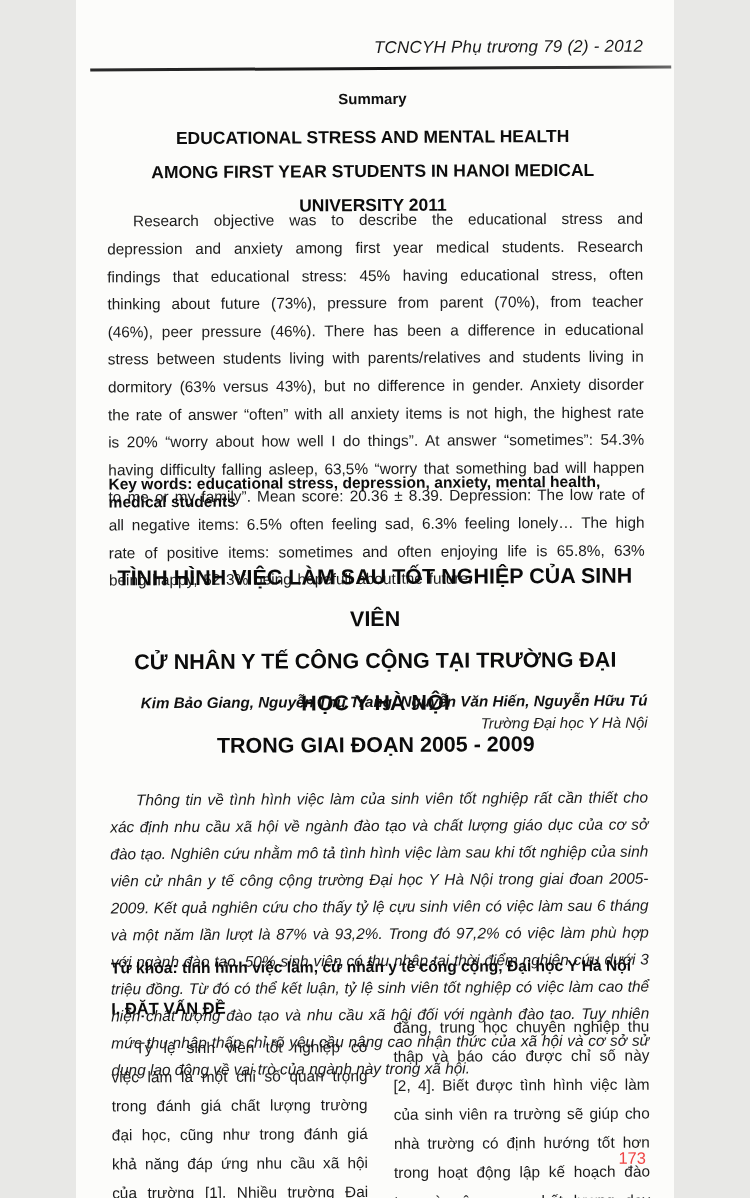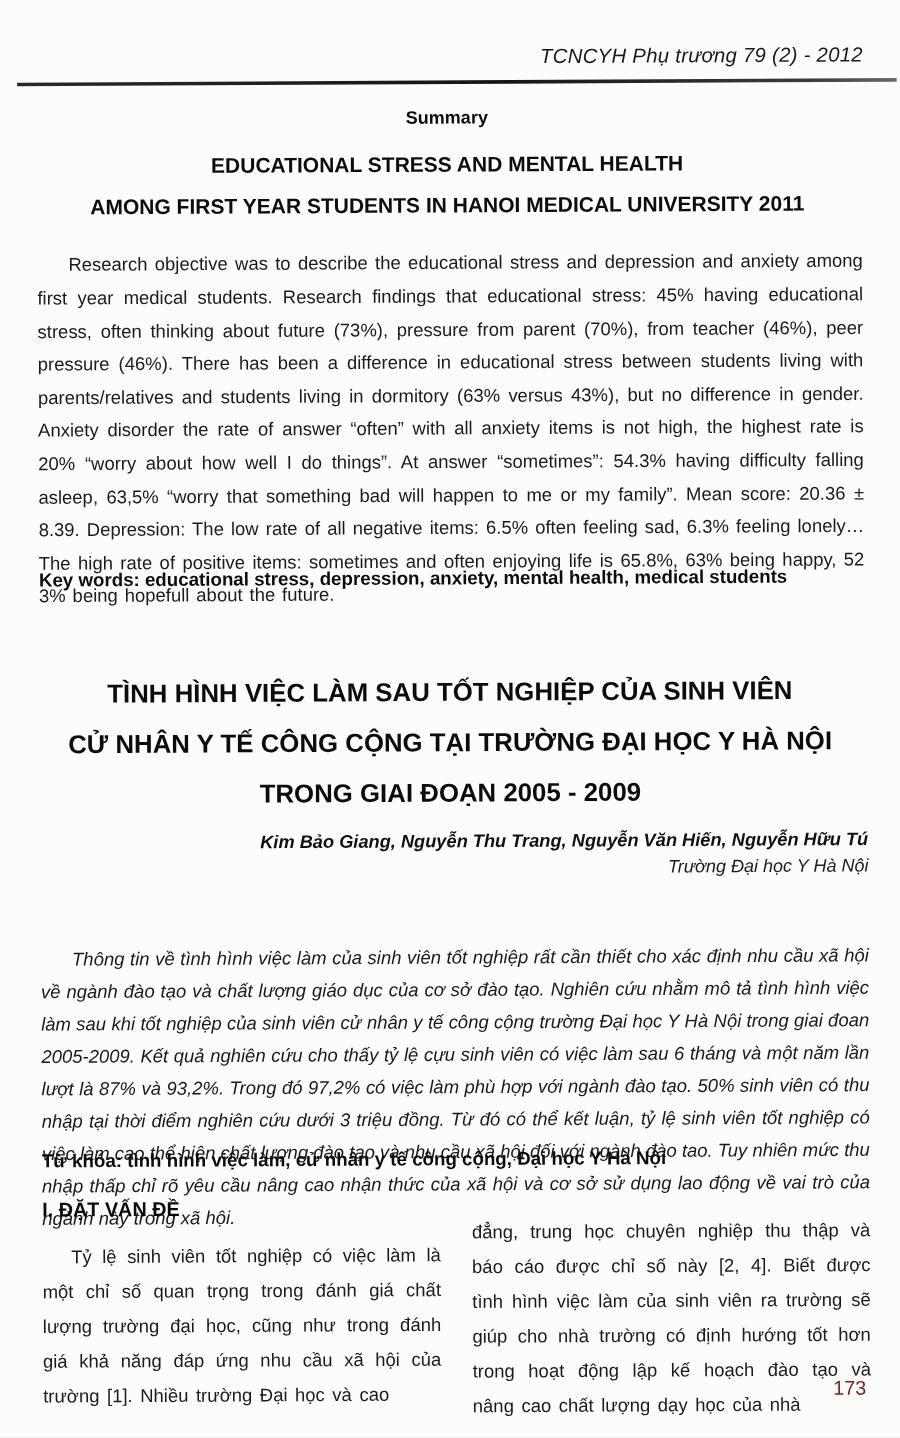--- a/index.html
+++ b/index.html
@@ -2,21 +2,21 @@
 <html lang="vi"><head>
 <meta charset="utf-8">
 <style>
   html, body {
     margin: 0;
     padding: 0;
     background: #e8e8e6;
   }
   .page {
     position: relative;
-    width: 750px;
+    width: 598px;
     height: 1198px;
     margin: 0 auto;
     background: #fcfcfa;
     color: #161616;
     font-family: "Liberation Sans", "DejaVu Sans", sans-serif;
     overflow: hidden;
   }
   .scan {
     position: absolute;
     inset: 0;
@@ -158,21 +158,21 @@
     word-spacing: 2px;
   }
   .col-para.indent {
     text-indent: 24px;
   }
   .page-number {
     position: absolute;
     top: 1150px;
     right: 31px;
     font-size: 16.5px;
-    color: #7f1d1d;
+    color: #ef4444;
   }
 </style>
 </head>
 <body>
 
 <div class="page">
   <div class="scan">
 
     <div class="journal-ref">TCNCYH Phụ trương 79 (2) - 2012</div>
 

